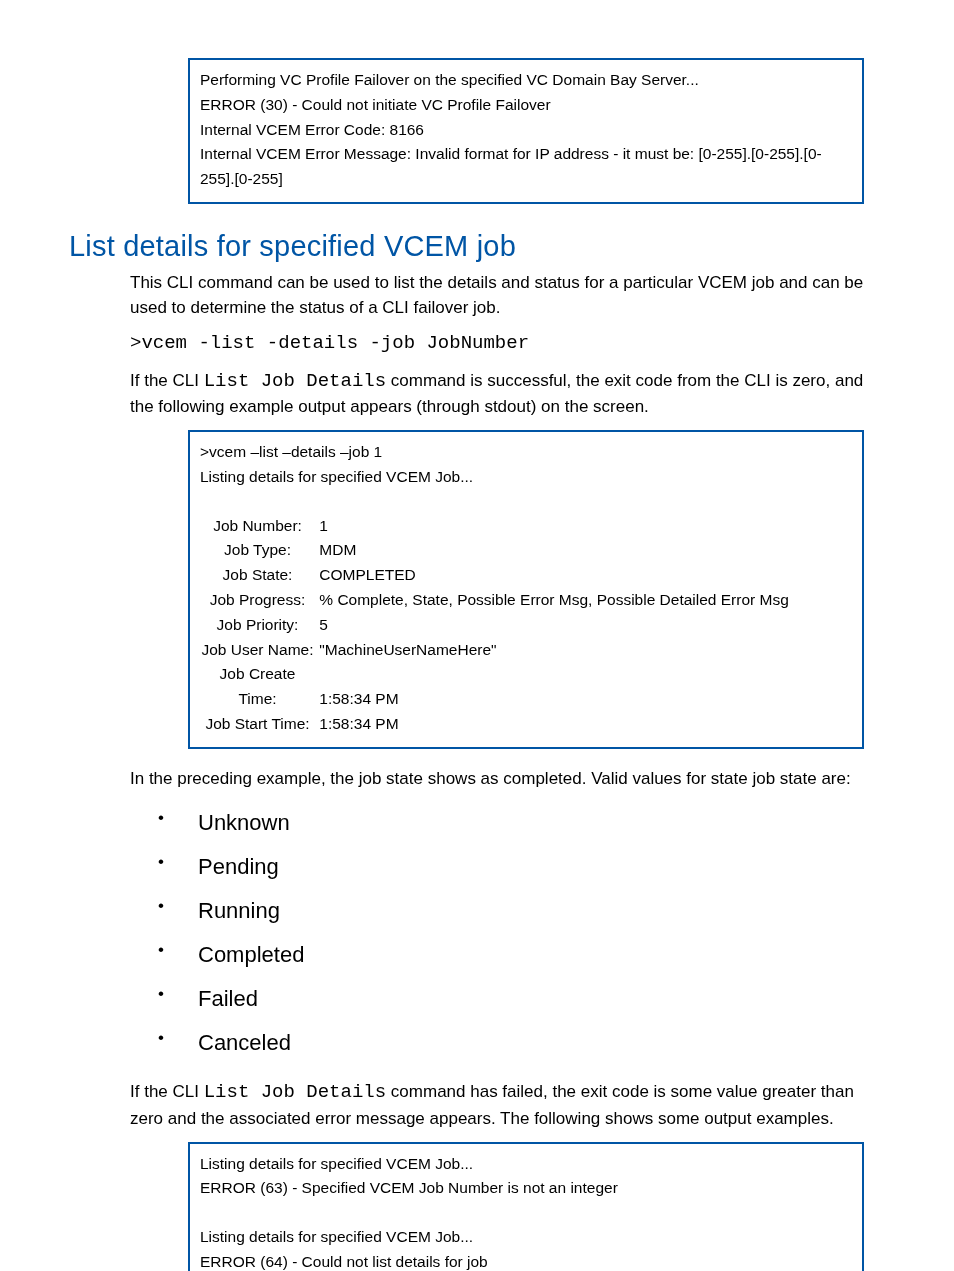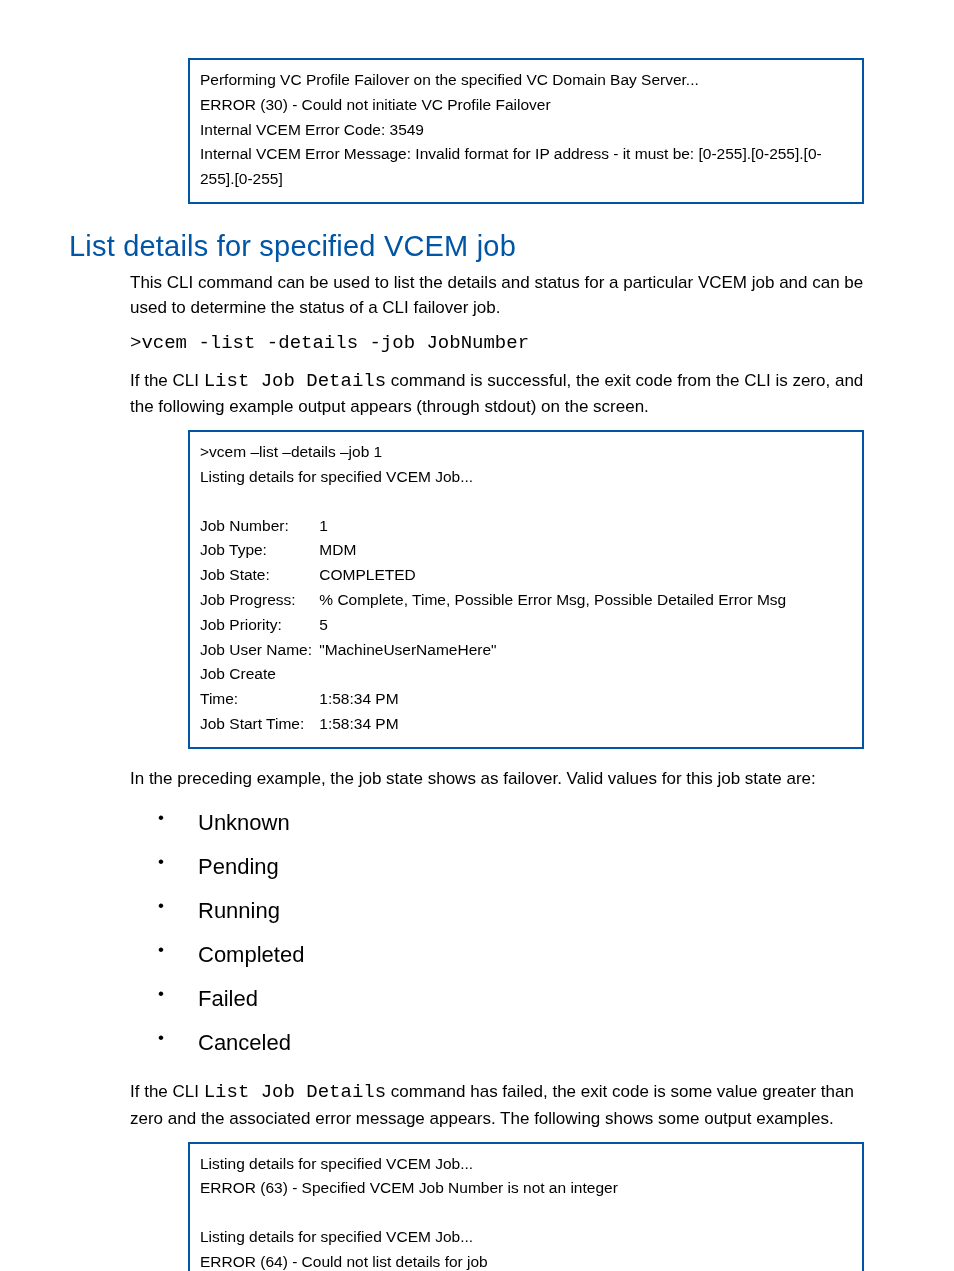--- a/index.html
+++ b/index.html
@@ -59,60 +59,60 @@
   }
   ul.bullets li::before {
     content: "•";
     position: absolute;
     left: 0;
     top: 0;
     font-size: 17px;
     color: #000;
   }
   .kv { display: block; }
-  .kv .label { display: inline-block; width: 115px; text-align: left; }
+  .kv .label { display: inline-block; width: 115px; text-align: center; }
   .kv .value { display: inline; }
 </style>
 </head>
 <body>
 
 <div class="page">
 
   <div class="code-box">
     <div class="line">Performing VC Profile Failover on the specified VC Domain Bay Server...</div>
     <div class="line">ERROR (30) - Could not initiate VC Profile Failover</div>
-    <div class="line">Internal VCEM Error Code: 3549</div>
+    <div class="line">Internal VCEM Error Code: 8166</div>
     <div class="line">Internal VCEM Error Message: Invalid format for IP address - it must be: [0-255].[0-255].[0-255].[0-255]</div>
   </div>
 
   <h2 class="section-heading">List details for specified VCEM job</h2>
 
   <p class="body-text">This CLI command can be used to list the details and status for a particular VCEM job and can be used to determine the status of a CLI failover job.</p>
 
   <p class="body-text mono">&gt;vcem -list -details -job JobNumber</p>
 
   <p class="body-text">
     <span>If the CLI </span><span class="mono">List Job Details</span><span> command is successful, the exit code from the CLI is zero, and the following example output appears (through stdout) on the screen.</span>
   </p>
 
   <div class="code-box">
     <div class="line">&gt;vcem –list –details –job 1</div>
     <div class="line" style="margin-bottom:24px">Listing details for specified VCEM Job...</div>
 
     <div class="kv"><span class="label">Job Number:</span><span class="value"> 1</span></div>
     <div class="kv"><span class="label">Job Type:</span><span class="value"> MDM</span></div>
     <div class="kv"><span class="label">Job State:</span><span class="value"> COMPLETED</span></div>
-    <div class="kv"><span class="label">Job Progress:</span><span class="value"> % Complete, Time, Possible Error Msg, Possible Detailed Error Msg</span></div>
+    <div class="kv"><span class="label">Job Progress:</span><span class="value"> % Complete, State, Possible Error Msg, Possible Detailed Error Msg</span></div>
     <div class="kv"><span class="label">Job Priority:</span><span class="value"> 5</span></div>
     <div class="kv"><span class="label">Job User Name:</span><span class="value"> "MachineUserNameHere"</span></div>
     <div class="kv"><span class="label">Job Create Time:</span><span class="value"> 1:58:34 PM</span></div>
     <div class="kv"><span class="label">Job Start Time:</span><span class="value"> 1:58:34 PM</span></div>
   </div>
 
-  <p class="body-text">In the preceding example, the job state shows as failover. Valid values for this job state are:</p>
+  <p class="body-text">In the preceding example, the job state shows as completed. Valid values for state job state are:</p>
 
   <ul class="bullets">
     <li>Unknown</li>
     <li>Pending</li>
     <li>Running</li>
     <li>Completed</li>
     <li>Failed</li>
     <li>Canceled</li>
   </ul>
 

